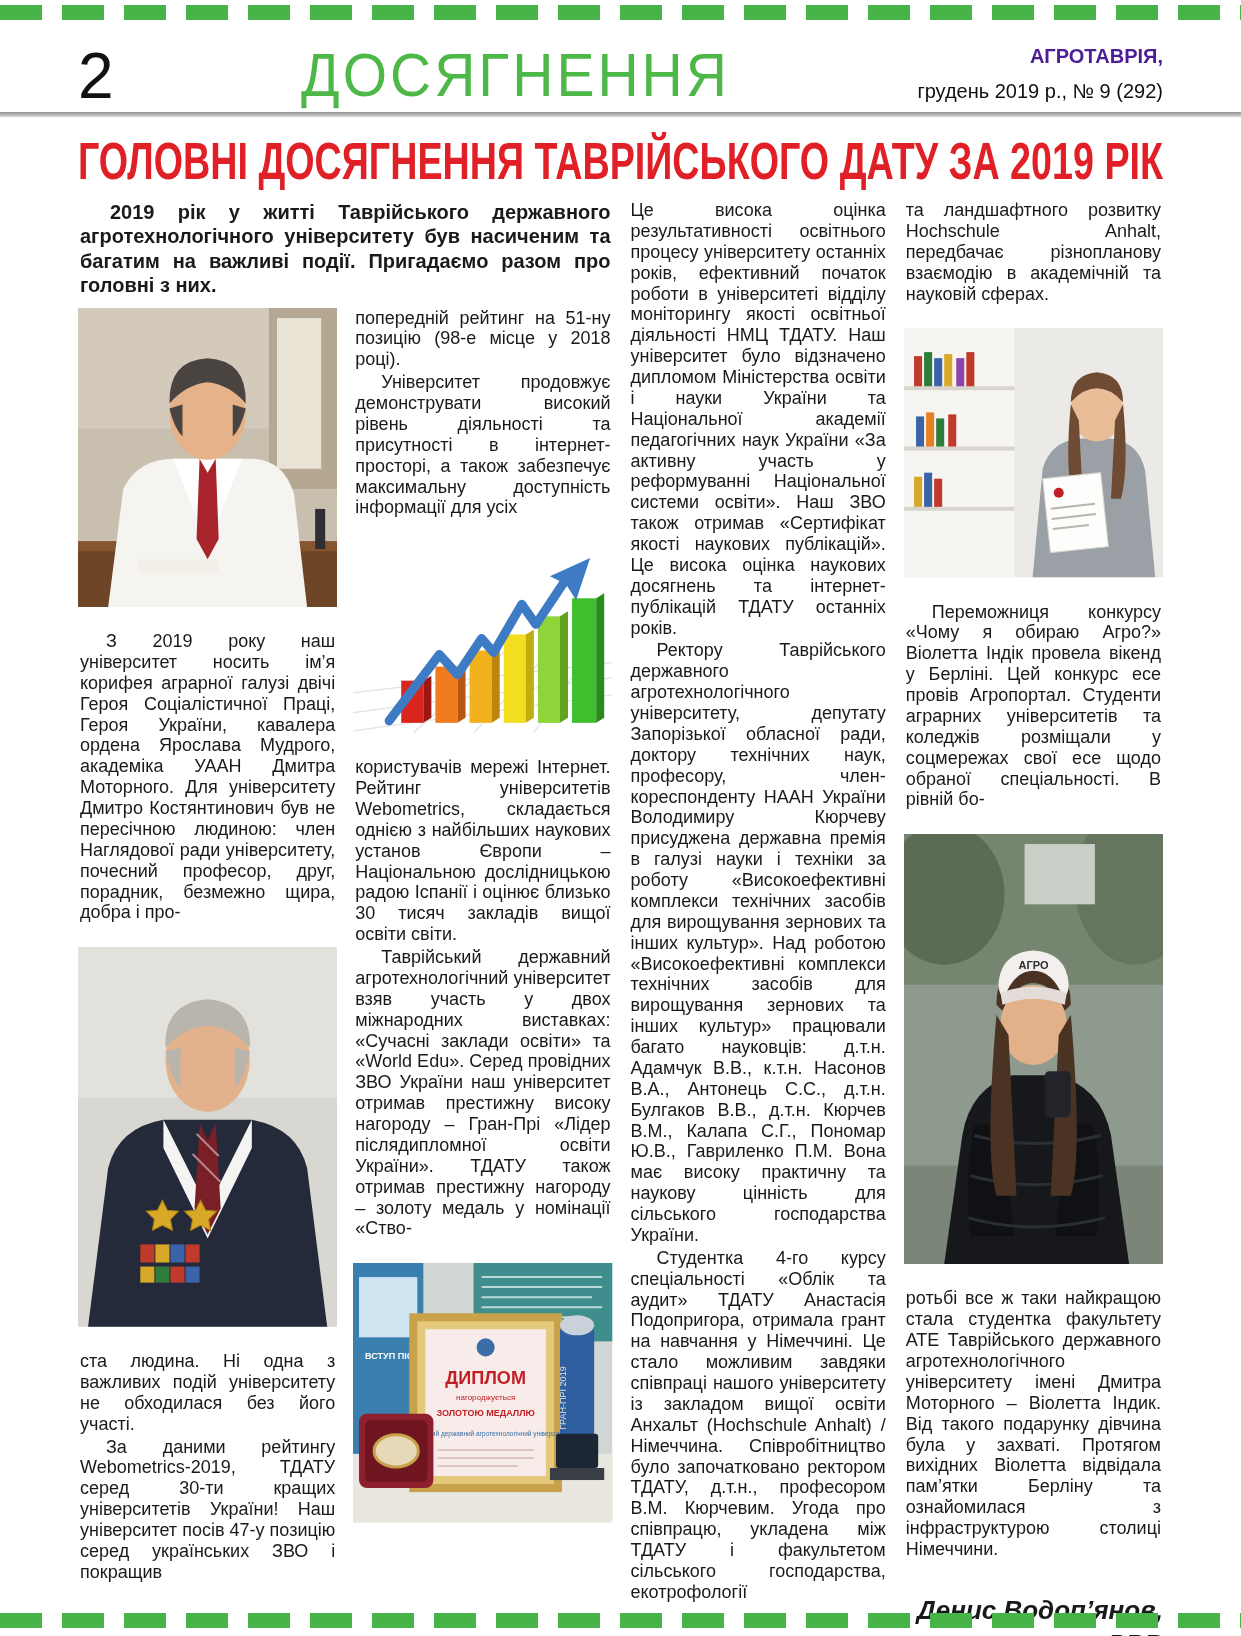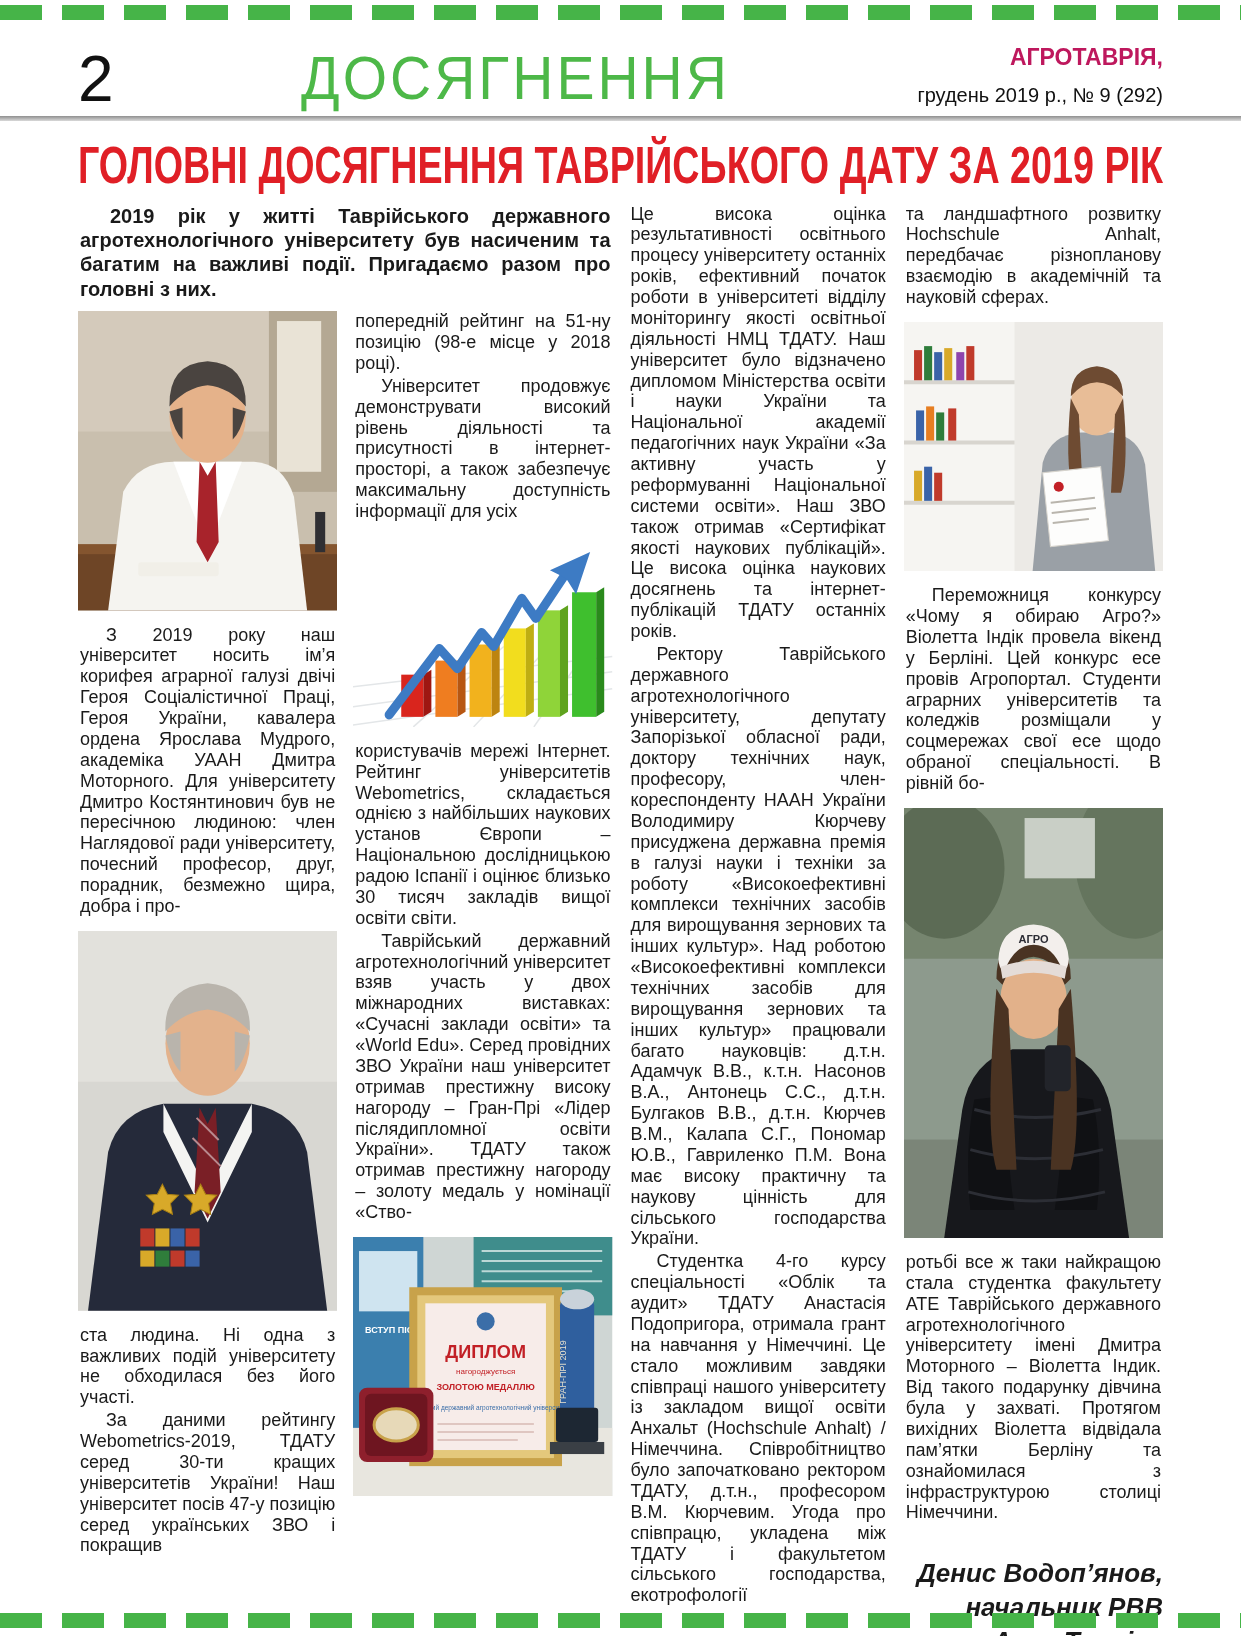--- a/index.html
+++ b/index.html
@@ -18,21 +18,21 @@
   .header {
     display:flex; align-items:flex-end; justify-content:space-between;
     padding:44px 78px 2px 78px;
   }
   .page-num { font-size:64px; line-height:.85; font-weight:400; color:#111; }
   .section-title {
     font-size:57px; line-height:.9; font-weight:400; color:#4db848;
     letter-spacing:3px; transform:scaleY(1.08); transform-origin:bottom;
   }
   .masthead { text-align:right; line-height:1.2; }
-  .masthead .name { font-weight:700; font-size:23px; color:#be185d; }
+  .masthead .name { font-weight:700; font-size:20px; color:#4c1d95; }
   .masthead .issue { font-size:20px; color:#111;margin-top:11px; }
 
   .header-rule {
     margin-top:7px; height:5px;
     background:linear-gradient(#8f8f8f,#d9d9d9);
   }
 
   .headline-wrap { padding:13px 78px 6px 78px;text-align:right; }
   .headline-wrap svg { display:block; }
 
@@ -43,21 +43,21 @@
   .intro { grid-column:1/3; grid-row:1; padding-bottom:6px; }
   .intro p { font-weight:700; font-size:20px; line-height:1.22; text-indent:30px; }
   .c1 { grid-column:1; grid-row:2; }
   .c2 { grid-column:2; grid-row:2; }
   .c3 { grid-column:3; grid-row:1/3; }
   .c4 { grid-column:4; grid-row:1/3; }
 
   p { margin:2px; text-align:justify; text-indent:26px; font-size:18px; line-height:1.16; }
   p.noindent { text-indent:0; }
 
-  figure { margin:14px 0; }
+  figure { margin:24px 0; }
   figure svg { display:block; width:100%; height:auto; }
   .c1 figure:first-child { margin-top:2px; }
 
   .byline {
     margin-top:34px; text-align:right;
     font-weight:700; font-style:italic; font-size:26px; line-height:1.3;
   }
 </style>
 </head>
 <body>

